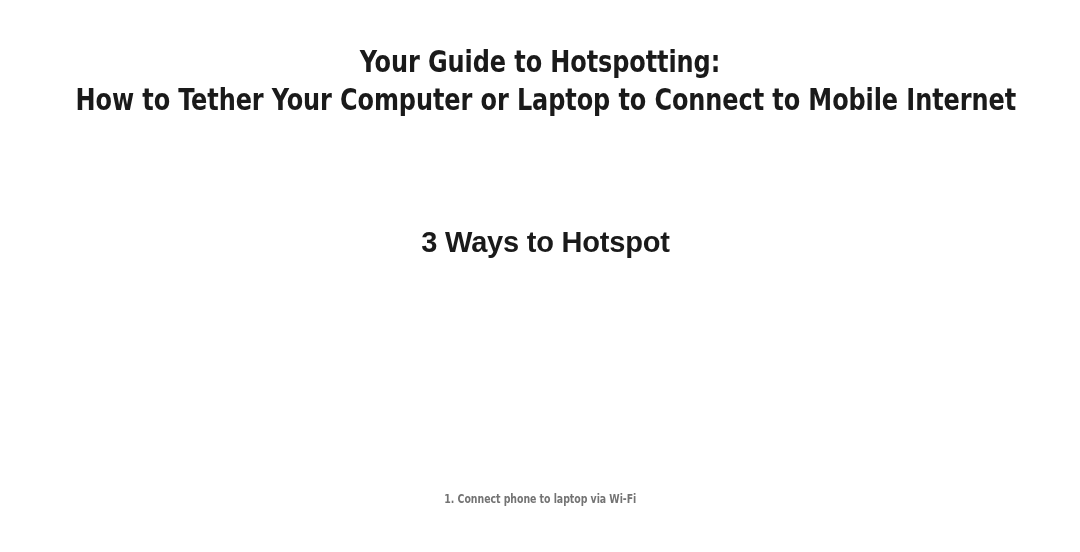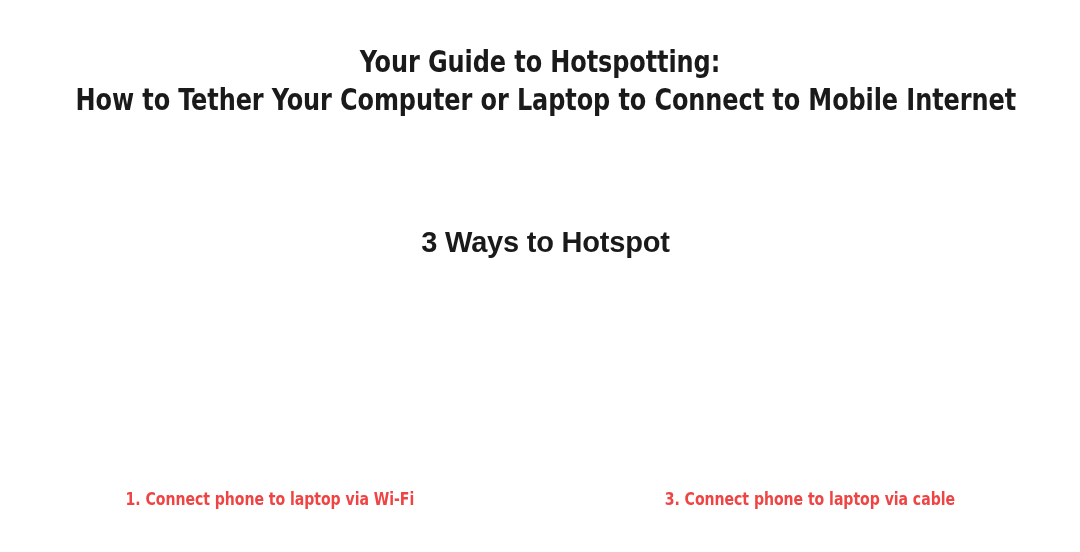--- a/index.html
+++ b/index.html
@@ -81,24 +81,24 @@
   .captions {
     position: absolute;
     top: 488px;
     left: 0;
     width: 1080px;
     display: flex;
   }
   .caption {
     flex: 1 1 360px;
     text-align: center;
-    color: #ef4444;
+    color: #737373;
     font-family: "Liberation Sans Narrow", "DejaVu Sans Condensed", "Liberation Sans", sans-serif;
     font-weight: bold;
-    font-size: 18px;
+    font-size: 12px;
     line-height: 22px;
     letter-spacing: -0.05px;
     white-space: nowrap;
   }
   .caption > span {
     display: inline-block;
     transform: scaleX(0.87);
     transform-origin: 50% 50%;
   }
 </style>
@@ -117,18 +117,15 @@
   <div class="media-band">
     <div class="media-slot"></div>
     <div class="media-slot"></div>
     <div class="media-slot"></div>
   </div>
 
   <div class="captions">
     <div class="caption">
       <span>1. Connect phone to laptop via Wi-Fi</span>
     </div>
-    <div class="caption">
-      <span>3. Connect phone to laptop via cable</span>
-    </div>
   </div>
 
 </div>
 
 </body></html>

